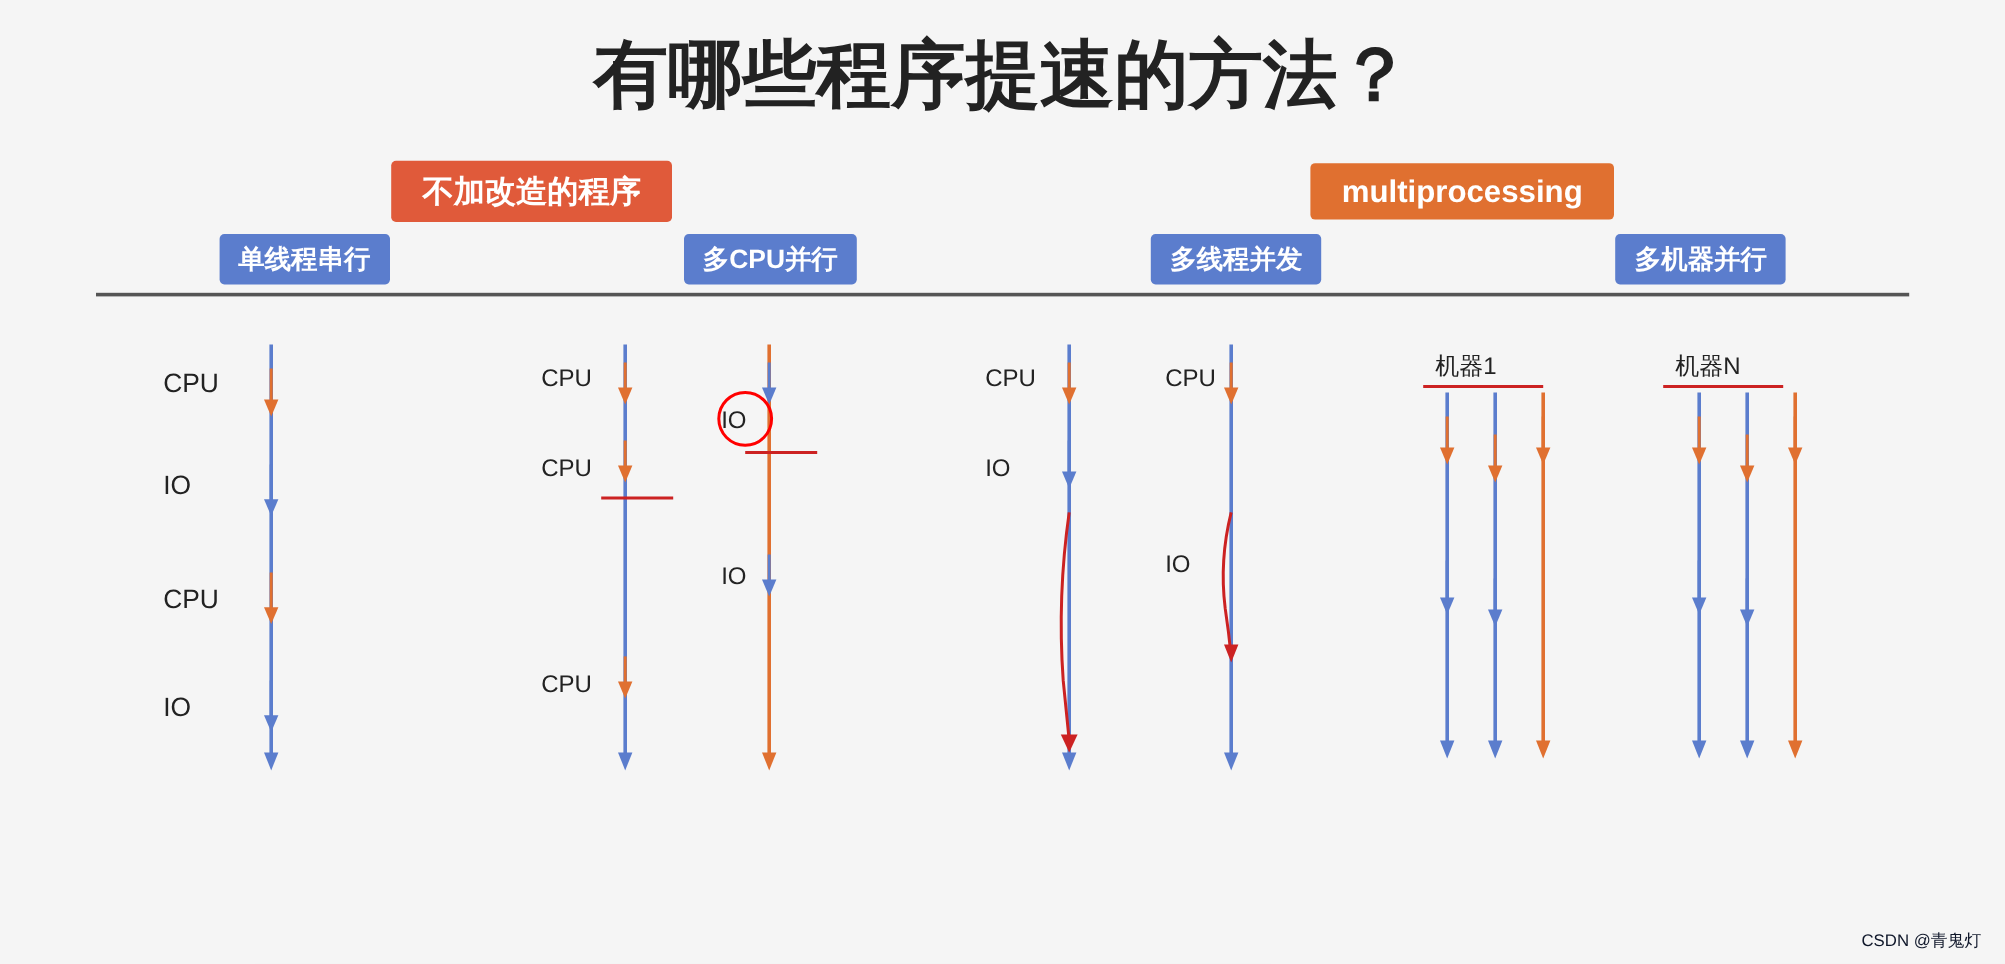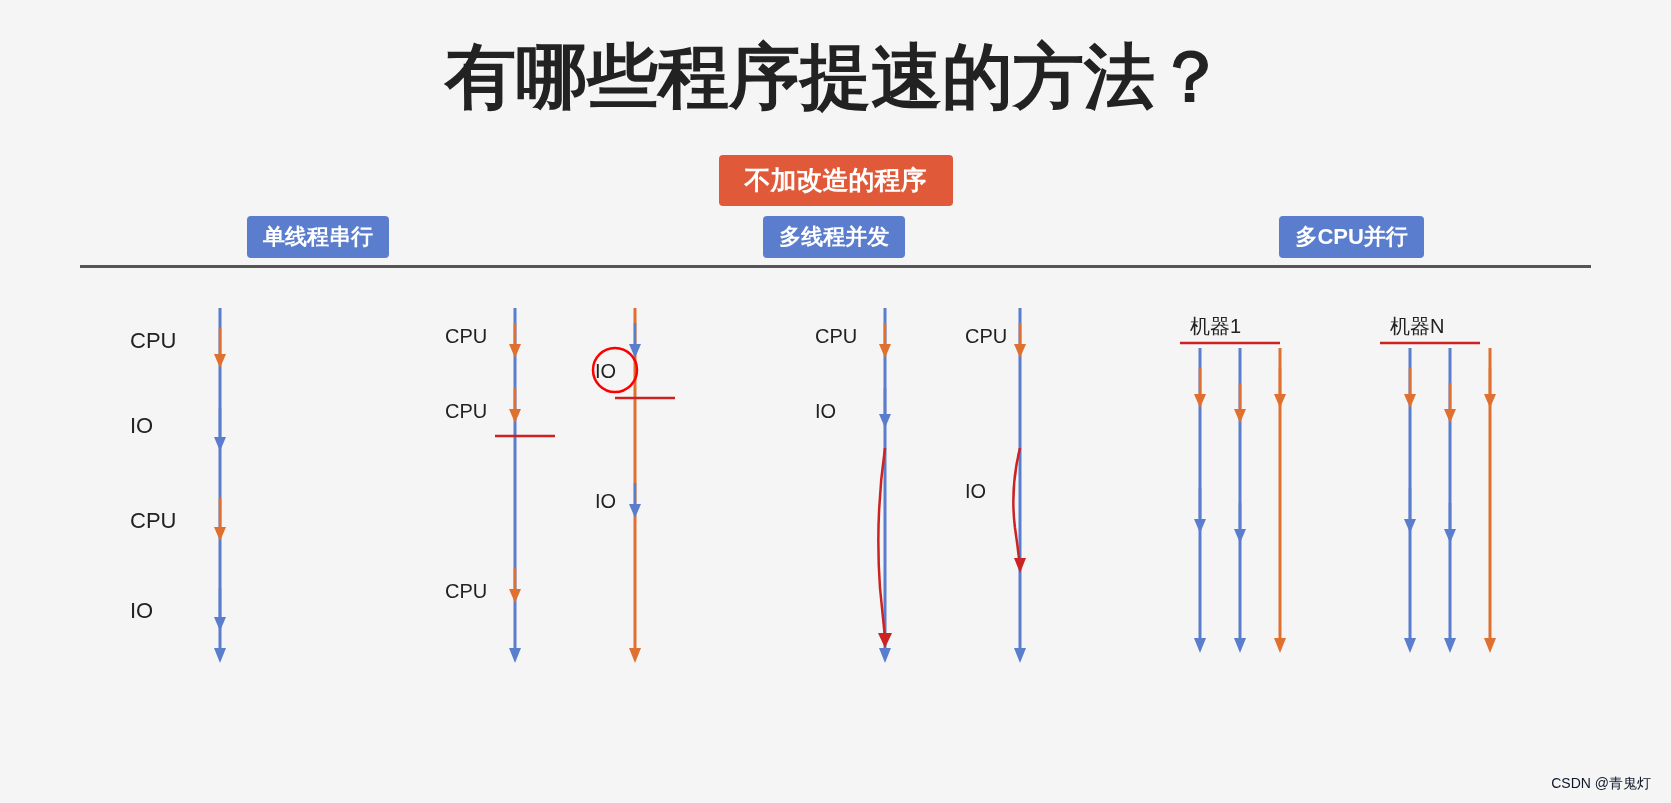--- a/index.html
+++ b/index.html
@@ -13,25 +13,25 @@
     }
     .slide {
       background: #f5f5f5;
       width: 1671px;
       height: 803px;
       position: relative;
       padding: 20px 40px;
     }
     .title {
       text-align: center;
-      font-size: 71px;
+      font-size: 62px;
       font-weight: bold;
       color: #222;
       margin-bottom: 30px;
-      margin-top: 10px;
+      margin-top: 0;
     }
     .categories-row {
       display: flex;
       justify-content: space-around;
       align-items: center;
       margin-bottom: 10px;
       padding: 0 20px;
     }
     .category-badge {
       padding: 8px 26px;
@@ -66,21 +66,21 @@
       bottom: -10px;
       left: 40px;
       right: 40px;
       height: 3px;
       background: #555;
       z-index: 1;
     }
 
     .diagrams-row {
       display: flex;
-      justify-content: flex-start;
+      justify-content: center;
       margin-top: 30px;
       padding: 0 10px;
     }
     .diagram {
       position: relative;
       width: 340px;
       height: 380px;
     }
 
     
@@ -99,26 +99,28 @@
   </style>
 </head>
 <body>
 
 <div class="slide">
 
   <div class="title">有哪些程序提速的方法？</div>
 
   <div class="categories-row">
     <span class="category-badge badge-red">不加改造的程序</span>
+    <span class="category-badge badge-orange">multiprocessing</span>
   </div>
 
   <div class="subtitles-row" style="margin-top:0;">
     <span class="subtitle-badge">单线程串行</span>
+    <span class="subtitle-badge">多CPU并行</span>
     <span class="subtitle-badge">多线程并发</span>
-    <span class="subtitle-badge">多CPU并行</span>
+    <span class="subtitle-badge">多机器并行</span>
     <div class="divider-line"></div>
   </div>
 
   <div class="diagrams-row">
 
     <div class="diagram">
       <svg viewBox="0 0 200 380">
 
         <text x="10" y="60" font-size="22" fill="#222" font-family="Microsoft YaHei, sans-serif">CPU</text>
         <text x="10" y="145" font-size="22" fill="#222" font-family="Microsoft YaHei, sans-serif">IO</text>

